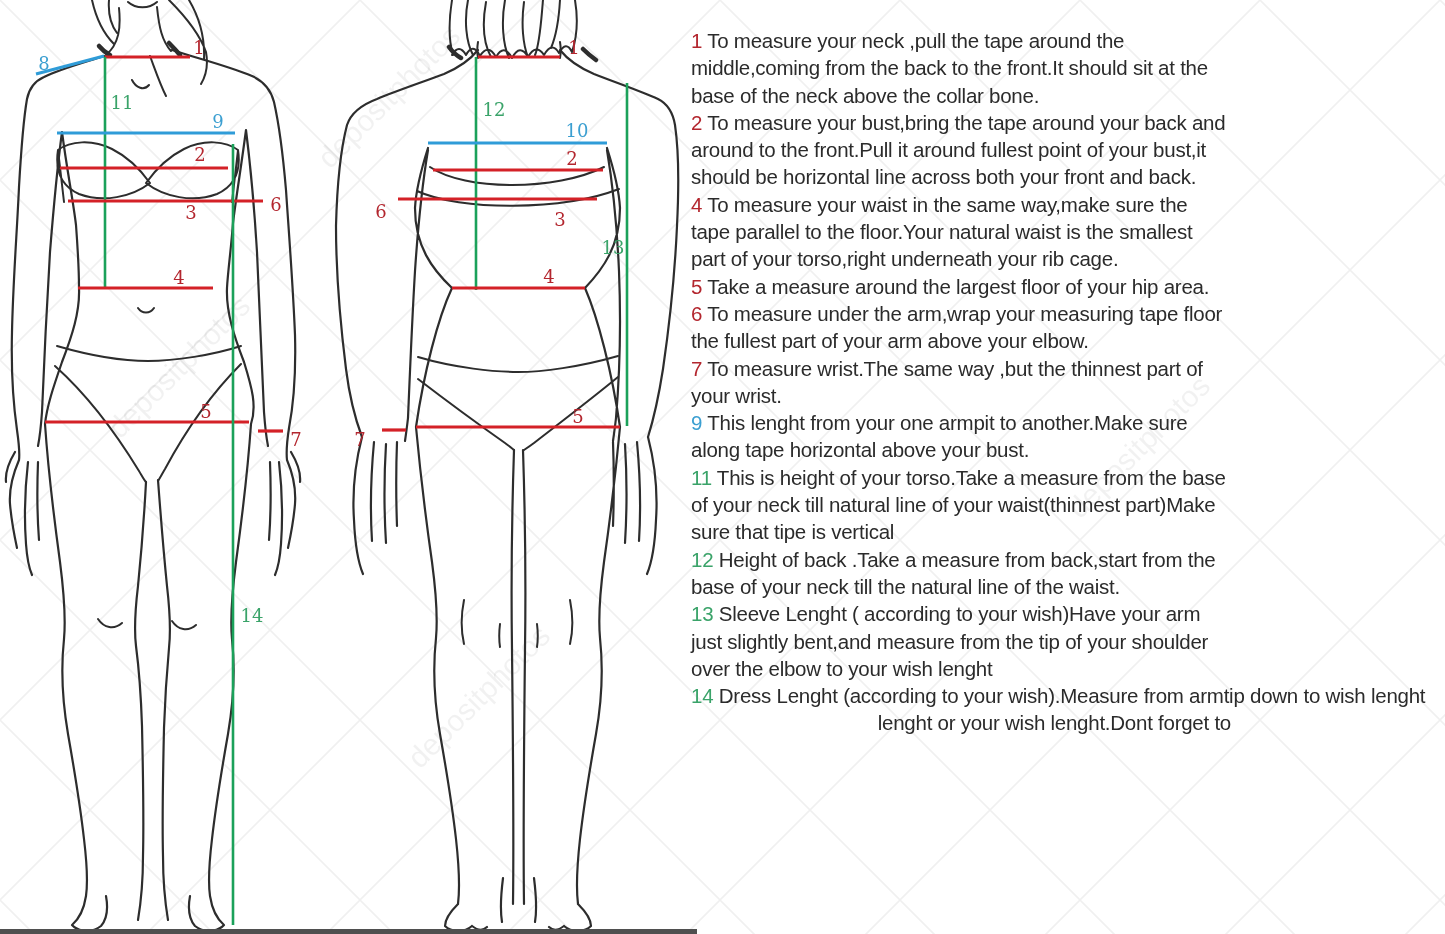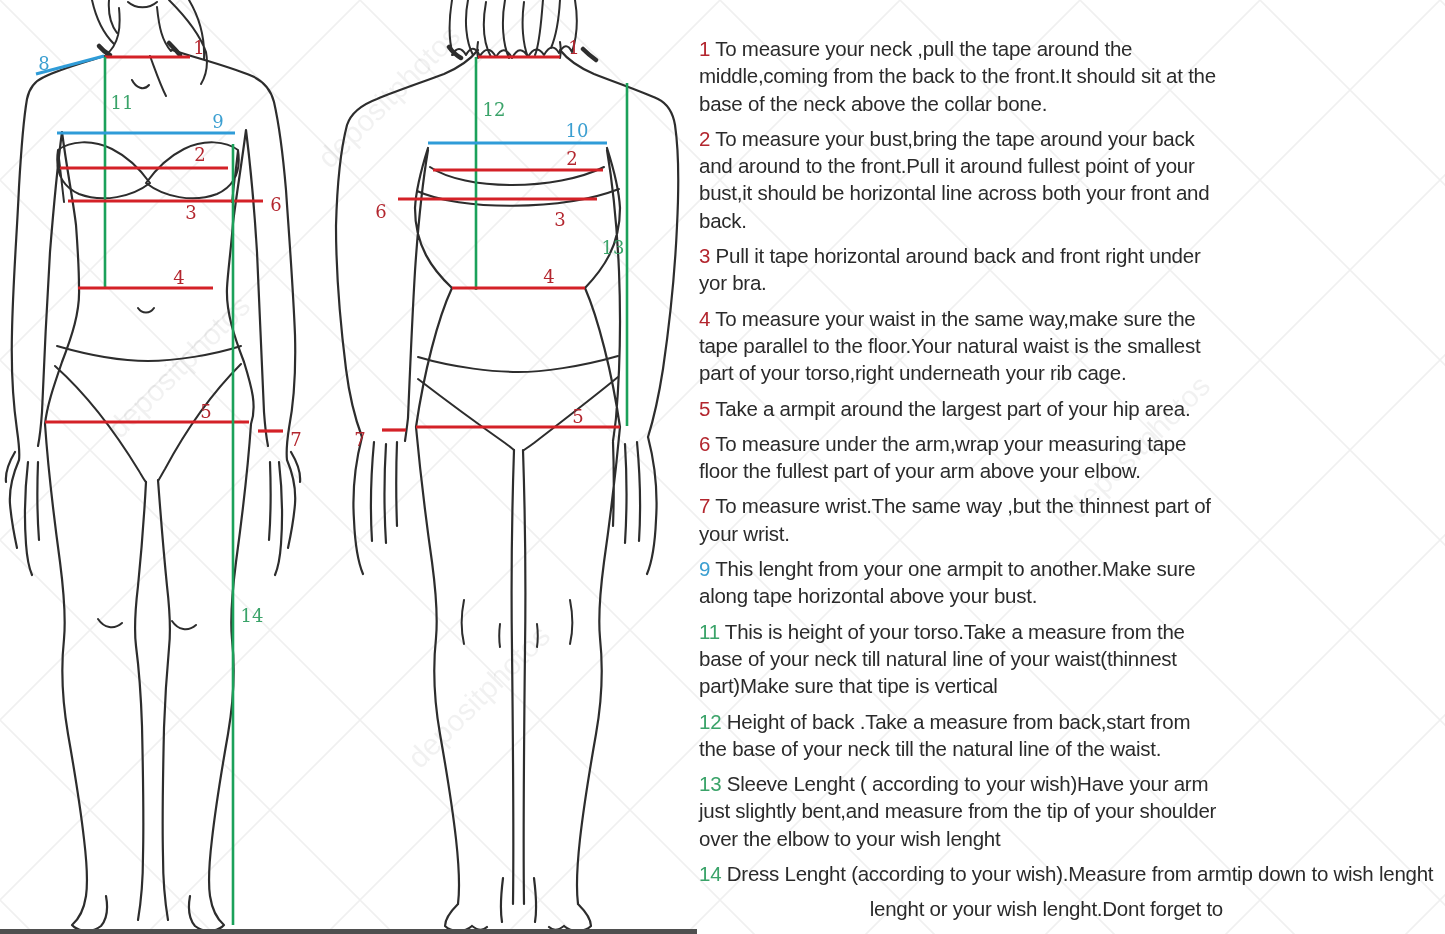--- a/index.html
+++ b/index.html
@@ -11,21 +11,21 @@
     font-family:"Liberation Sans",sans-serif;
   }
   #figure-svg{position:absolute;left:0;top:0;}
   .instructions{
     position:absolute;
     left:691px;top:27px;width:540px;
     font-size:20.5px;line-height:27.3px;
     letter-spacing:-0.25px;
     color:#2b2b2b;
   }
-  .instructions p{margin:8px;}
+  .instructions p{margin:0;}
   .instructions p.nowrap{white-space:nowrap;}
   .instructions p.clip{padding-left:95px;text-align:right;}
   .scan-bar{
     position:absolute;left:0;top:929px;width:697px;height:5px;
   }
   text.fig-label{
     font-family:"DejaVu Serif",serif;
     font-size:18px;
     text-anchor:middle;
   }
@@ -160,23 +160,22 @@
         <text x="613" y="254" class="fig-label" fill="#3aa369">13</text>
         <text x="549" y="283" class="fig-label" fill="#b3262e">4</text>
         <text x="578" y="423" class="fig-label" fill="#b3262e">5</text>
         <text x="360" y="446" class="fig-label" fill="#b3262e">7</text>
       </g>
   </svg>
 
   <div class="instructions" id="instruction-list">
   <p class="item"><span style="color: rgb(179, 38, 46);">1</span><span> To measure your neck ,pull the tape around the middle,coming from the back to the front.It should sit at the base of the neck above the collar bone.</span></p>
       <p class="item"><span style="color: rgb(179, 38, 46);">2</span><span> To measure your bust,bring the tape around your back and around to the front.Pull it around fullest point of your bust,it should be horizontal line across both your front and back.</span></p>
-      <p class="item"><span style="color: rgb(179, 38, 46);">3</span><span> Pull it tape horizontal around back and front right under yor bra.</span></p>
       <p class="item"><span style="color: rgb(179, 38, 46);">4</span><span> To measure your waist in the same way,make sure the tape parallel to the floor.Your natural waist is the smallest part of your torso,right underneath your rib cage.</span></p>
-      <p class="item"><span style="color: rgb(179, 38, 46);">5</span><span> Take a armpit around the largest part of your hip area.</span></p>
+      <p class="item"><span style="color: rgb(179, 38, 46);">5</span><span> Take a measure around the largest floor of your hip area.</span></p>
       <p class="item"><span style="color: rgb(179, 38, 46);">6</span><span> To measure under the arm,wrap your measuring tape floor the fullest part of your arm above your elbow.</span></p>
       <p class="item"><span style="color: rgb(179, 38, 46);">7</span><span> To measure wrist.The same way ,but the thinnest part of your wrist.</span></p>
       <p class="item"><span style="color: rgb(59, 159, 209);">9</span><span> This lenght from your one armpit to another.Make sure along tape horizontal above your bust.</span></p>
       <p class="item"><span style="color: rgb(58, 163, 105);">11</span><span> This is height of your torso.Take a measure from the base of your neck till natural line of your waist(thinnest part)Make sure that tipe is vertical</span></p>
       <p class="item"><span style="color: rgb(58, 163, 105);">12</span><span> Height of back .Take a measure from back,start from the base of your neck till the natural line of the waist.</span></p>
       <p class="item"><span style="color: rgb(58, 163, 105);">13</span><span> Sleeve Lenght ( according to your wish)Have your arm just slightly bent,and measure from the tip of your shoulder over the elbow to your wish lenght</span></p>
       <p class="item nowrap"><span style="color: rgb(58, 163, 105);">14</span><span> Dress Lenght (according to your wish).Measure from  armtip down to wish lenght</span></p>
       <p class="clip">lenght or your wish lenght.Dont forget to</p>
     </div>
 

